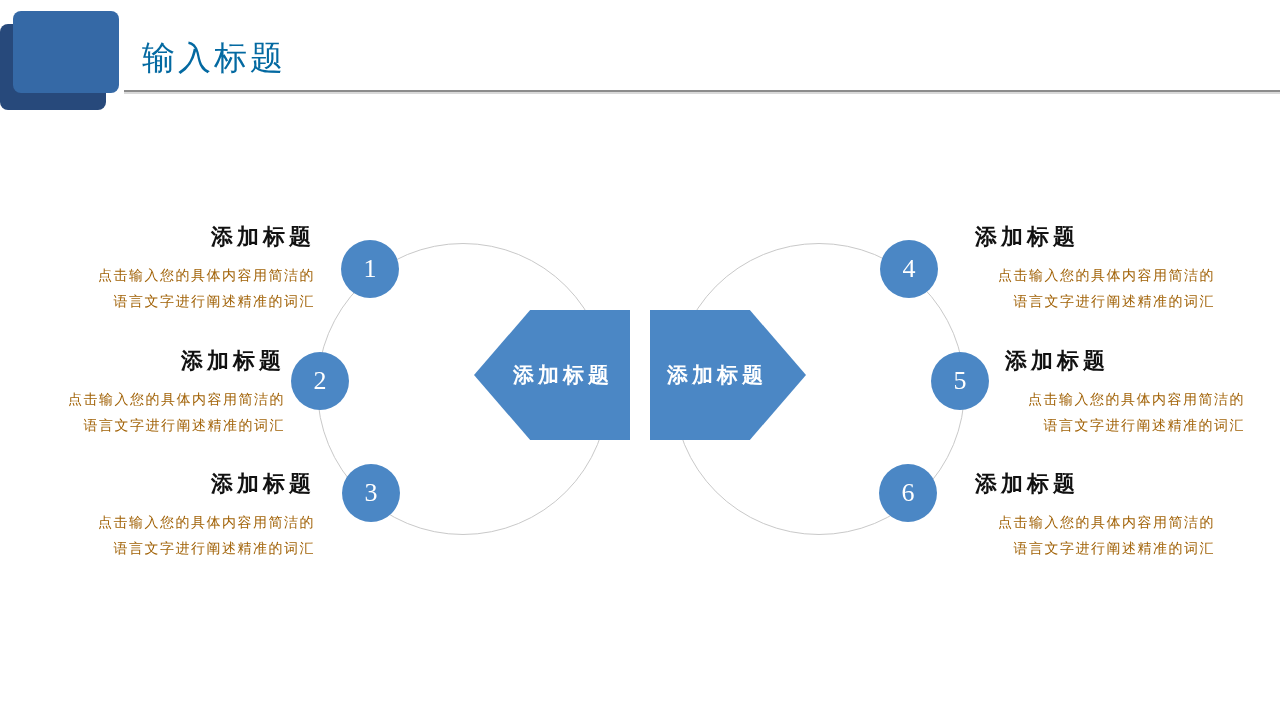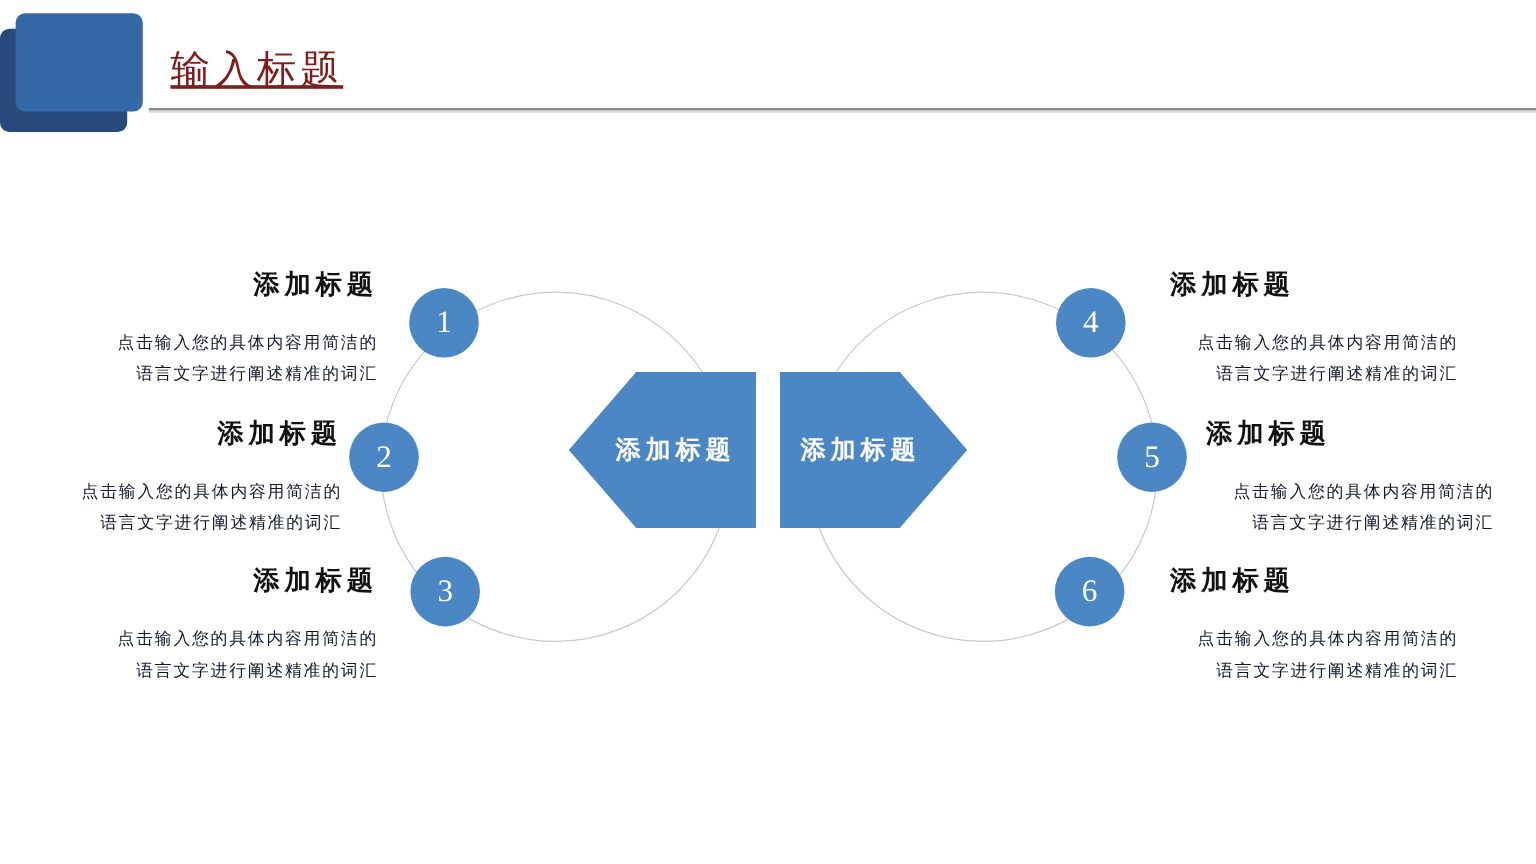--- a/index.html
+++ b/index.html
@@ -15,21 +15,21 @@
     position:absolute;left:0px;top:24px;width:106px;height:86px;
     background:#27497b;border-radius:8px;
   }
   .deco-front{
     position:absolute;left:13px;top:11px;width:106px;height:82px;
     background:#3569a6;border-radius:8px;
   }
   
   .title{
     position:absolute;left:142px;top:36px;margin:0;
-    font-size:33px;font-weight:normal;color:#7f1d1d;letter-spacing:3px;text-decoration:underline;
+    font-size:33px;font-weight:normal;color:#0369a1;letter-spacing:3px;
   }
   .divider{
     position:absolute;left:124px;top:90px;width:1156px;height:2px;
     background:#8c8c8c;box-shadow:0 2px 0 #d9d9d9;
   }
   
   .ring{
     position:absolute;width:290px;height:290px;border-radius:50%;
     border:1px solid #c9c9c9;z-index:1;
   }
@@ -66,21 +66,21 @@
   .badge-4{left:880px;top:240px;}
   .badge-5{left:931px;top:352px;}
   .badge-6{left:879px;top:464px;}
   
   .item{position:absolute;width:240px;z-index:2;}
   .item.align-right{text-align:right;}
   .item-title{
     font-size:22px;font-weight:bold;color:#111111;letter-spacing:4px;
   }
   .item-desc{
-    margin-top:22px;font-size:14px;color:#0f172a;
+    margin-top:11px;font-size:14px;color:#a16207;
     line-height:26px;letter-spacing:1.5px;text-align:right;
   }
   .item-1{left:75px;top:222px;}
   .item-2{left:45px;top:346px;}
   .item-3{left:75px;top:469px;}
   .item-4{left:975px;top:222px;}
   .item-5{left:1005px;top:346px;}
   .item-6{left:975px;top:469px;}
 </style>
 </head>

